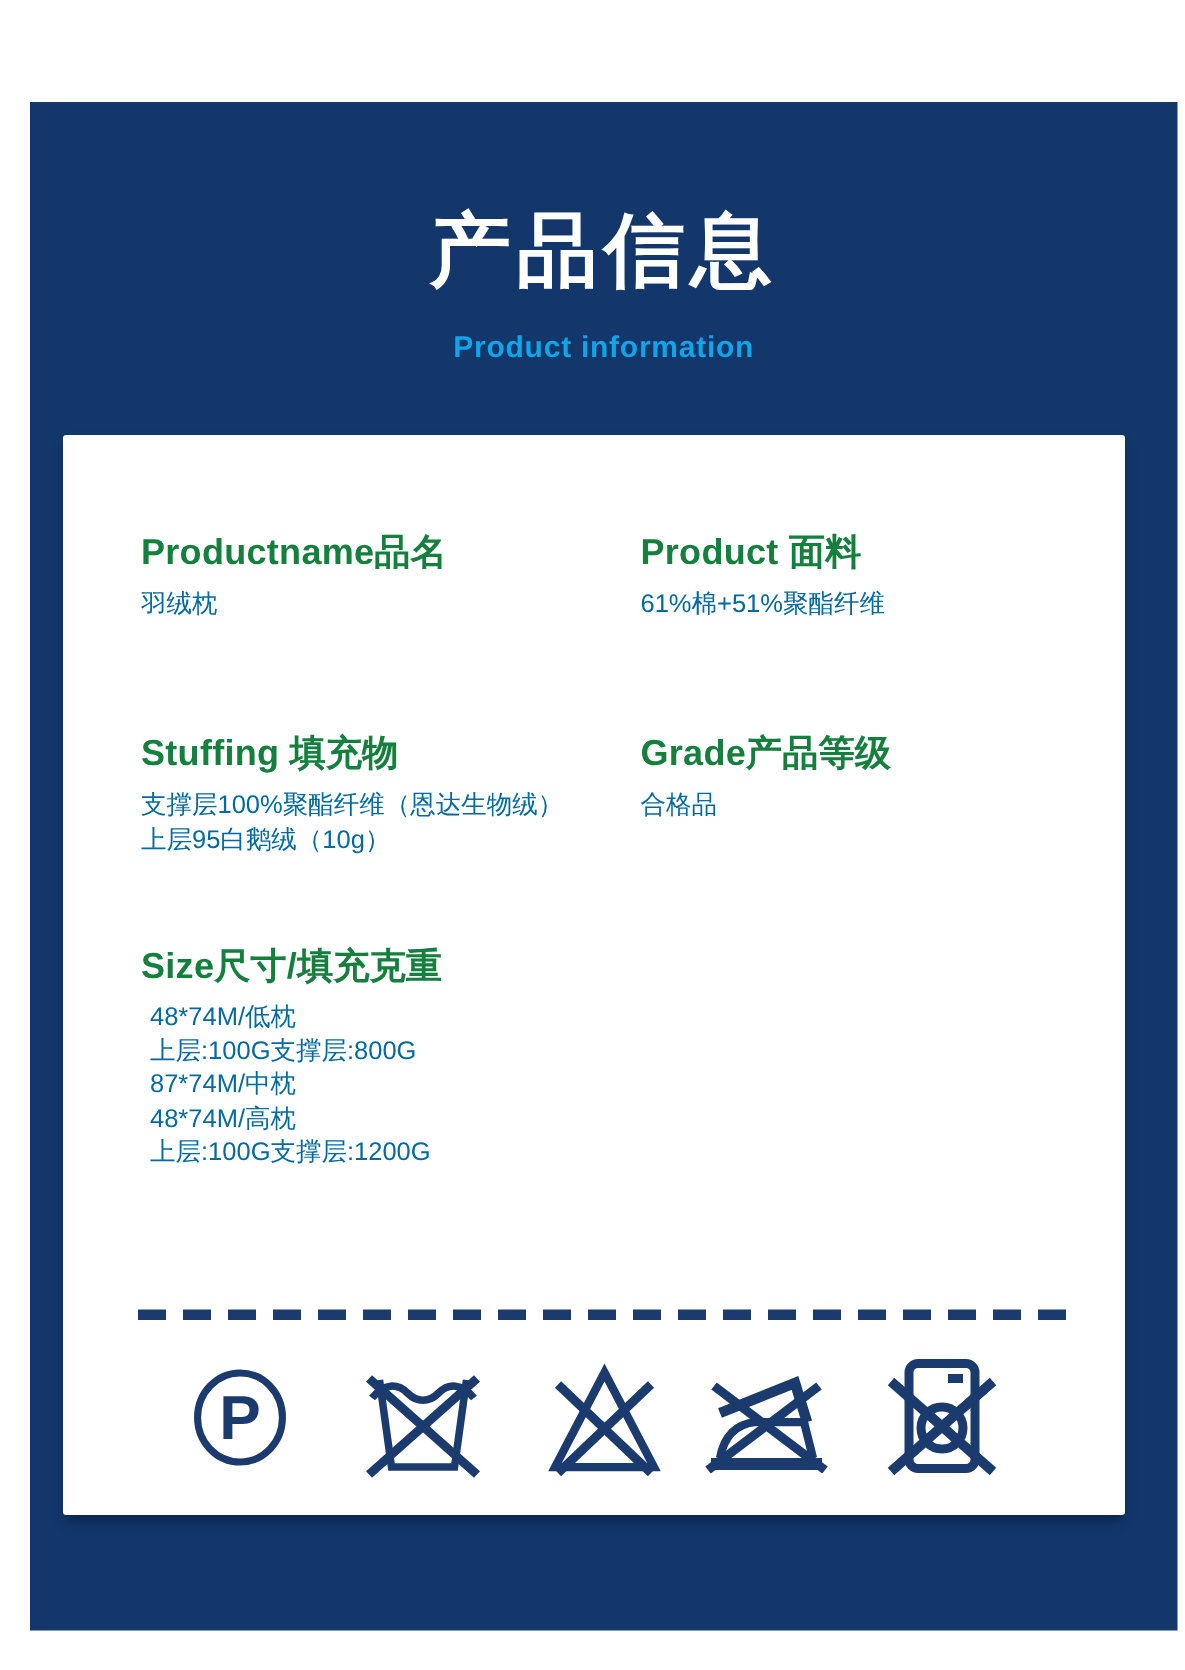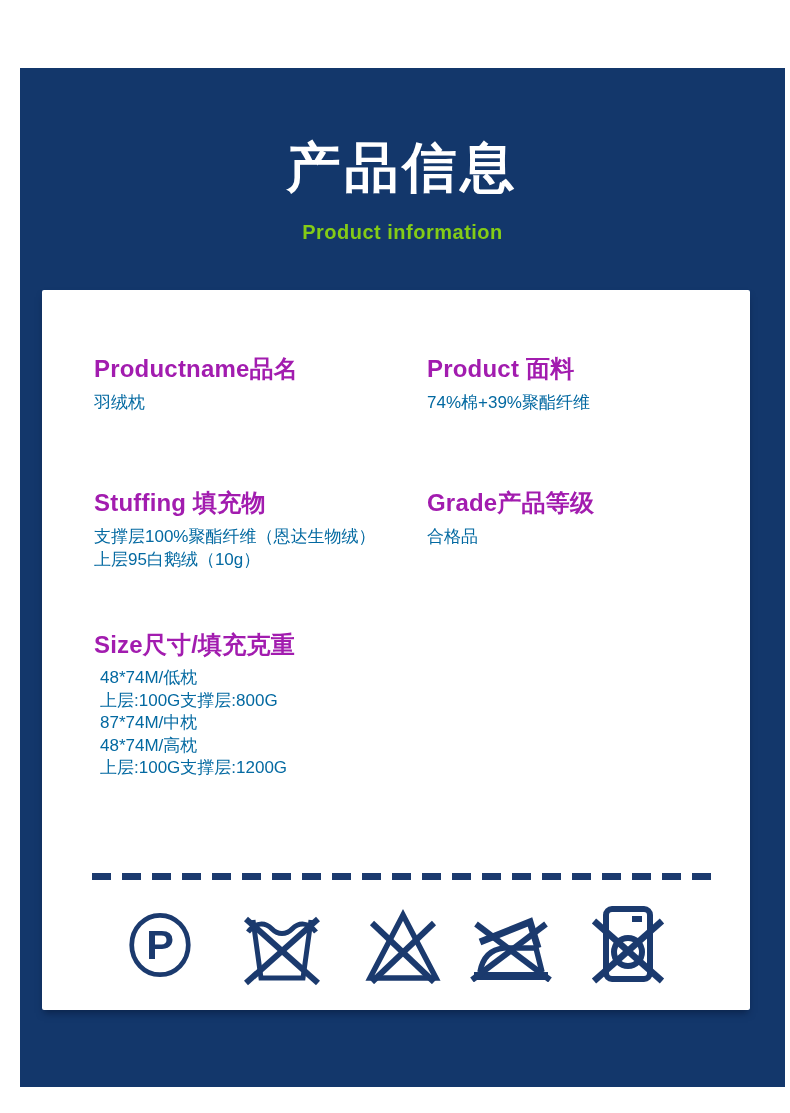--- a/index.html
+++ b/index.html
@@ -12,31 +12,31 @@
   .panel {
     position:absolute; left:20px; top:68px; width:765px; height:1019px;
     background:#13376b;
   }
   .hero { position:absolute; left:0; top:0; width:100%; text-align:center; }
   .hero .title-cn {
     margin-top:64px; color:#ffffff; font-size:54px; font-weight:bold;
     line-height:70px; letter-spacing:4px;
   }
   .hero .title-en {
-    margin-top:18px; color:#84cc16; font-size:20px; font-weight:bold;
+    margin-top:18px; color:#0ea5e9; font-size:20px; font-weight:bold;
     line-height:24px; letter-spacing:0.5px;
   }
   .card {
     position:absolute; left:22px; top:222px; width:708px; height:720px;
     background:#ffffff; border-radius:2px;
     box-shadow:0 5px 7px -2px rgba(5,20,50,0.55);
   }
   .field { position:absolute; }
   .field h3 {
-    font-size:24px; font-weight:bold; color:#a21caf;
+    font-size:24px; font-weight:bold; color:#15803d;
     line-height:30px; margin:0 0 7px 0; letter-spacing:0.2px;
   }
   .field .line {
     font-size:17px; color:#0369a1; line-height:23px; white-space:nowrap;
   }
   .field.size-field .line { line-height:22.5px; padding-left:6px; }
   .divider {
     position:absolute; left:50px; top:583px; width:622px; height:7px;
     background:repeating-linear-gradient(90deg,#1b3a6e 0 19px,transparent 19px 30px);
   }
@@ -58,21 +58,21 @@
 
     <div class="card">
 
       <div class="field" style="left:52px; top:64px;">
         <h3>Productname品名</h3>
         <div class="line">羽绒枕</div>
       </div>
 
       <div class="field" style="left:385px; top:64px;">
         <h3>Product 面料</h3>
-        <div class="line">74%棉+39%聚酯纤维</div>
+        <div class="line">61%棉+51%聚酯纤维</div>
       </div>
 
       <div class="field" style="left:52px; top:198px;">
         <h3>Stuffing 填充物</h3>
         <div class="line">支撑层100%聚酯纤维（恩达生物绒）</div>
         <div class="line">上层95白鹅绒（10g）</div>
       </div>
 
       <div class="field" style="left:385px; top:198px;">
         <h3>Grade产品等级</h3>

